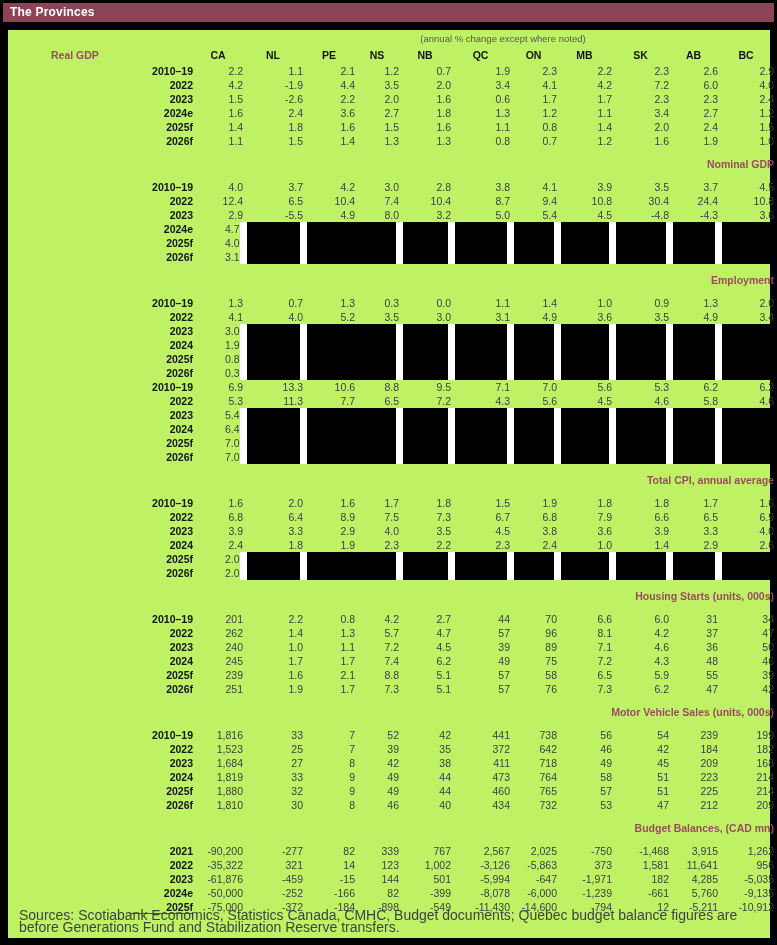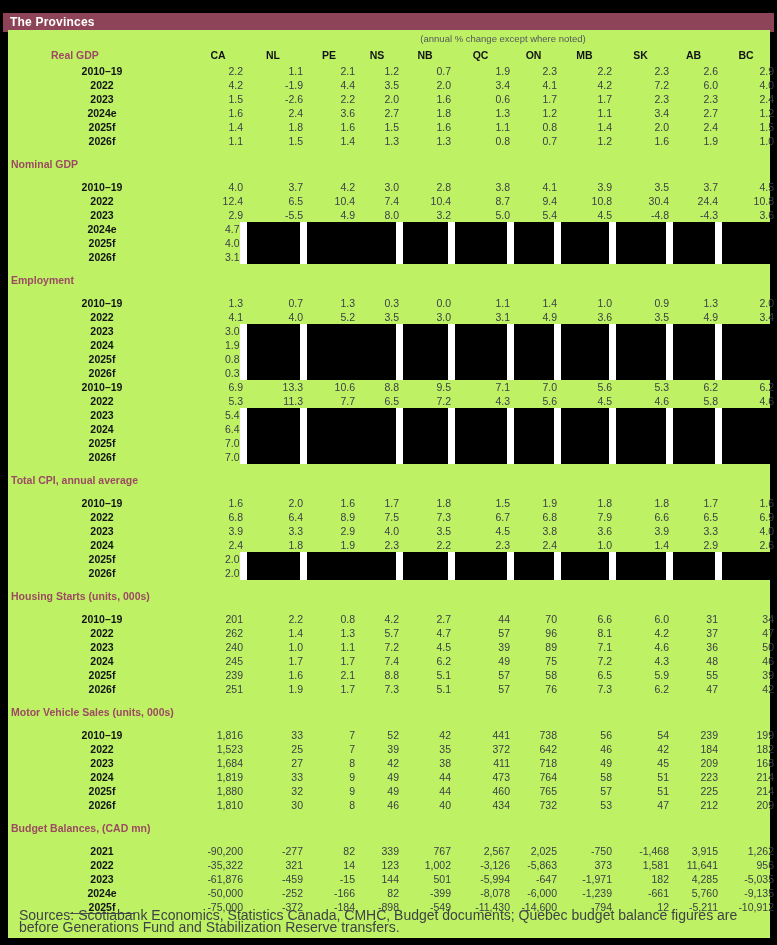--- a/index.html
+++ b/index.html
@@ -4,21 +4,21 @@
 <style>
   html,body{margin:0;padding:0;}
   body{
     width:777px;height:945px;
     background:#000;
     font-family:"Liberation Sans","DejaVu Sans",sans-serif;
     position:relative;
     overflow:hidden;
   }
   .titlebar{
-    position:absolute;top:13px;left:3px;width:771px;height:19px;
+    position:absolute;top:3px;left:3px;width:771px;height:19px;
     background:var(--bar,#8e4458);
     color:#fff;font-size:12px;font-weight:bold;
     line-height:19px;padding-left:7px;box-sizing:border-box;
     letter-spacing:.2px;
   }
   .panel{
     position:absolute;top:30px;left:8px;width:762px;height:908px;
     background:#bef264;box-sizing:border-box;
     padding:2px 0 0 0;
   }
@@ -42,28 +42,28 @@
     font-size:10.5px;line-height:14px;height:14px;
     white-space:nowrap;overflow:hidden;
   }
   th.colhead{
     text-align:center;color:#121417;font-weight:bold;
     height:18px;line-height:18px;vertical-align:bottom;
   }
   td.sectionlabel{
     color:var(--accent,#9c4a62);font-weight:bold;
     height:26px;line-height:32px;vertical-align:bottom;
-    text-align:left;
+    text-align:right;
   }
   th.firstsection{
     color:var(--accent,#9c4a62);font-weight:bold;text-align:left;
     height:18px;line-height:18px;vertical-align:bottom;padding-left:40px;
   }
   td.rowlabel{
-    text-align:center;color:#121417;font-weight:bold;
+    text-align:right;color:#121417;font-weight:bold;
   }
   td.val{
     text-align:right;color:#3b4046;
   }
   td.redacted{
     background:#000;
     border-left:7px solid #fff;
   }
   td.redacted.mergeleft{border-left:none;}
   .endline{

